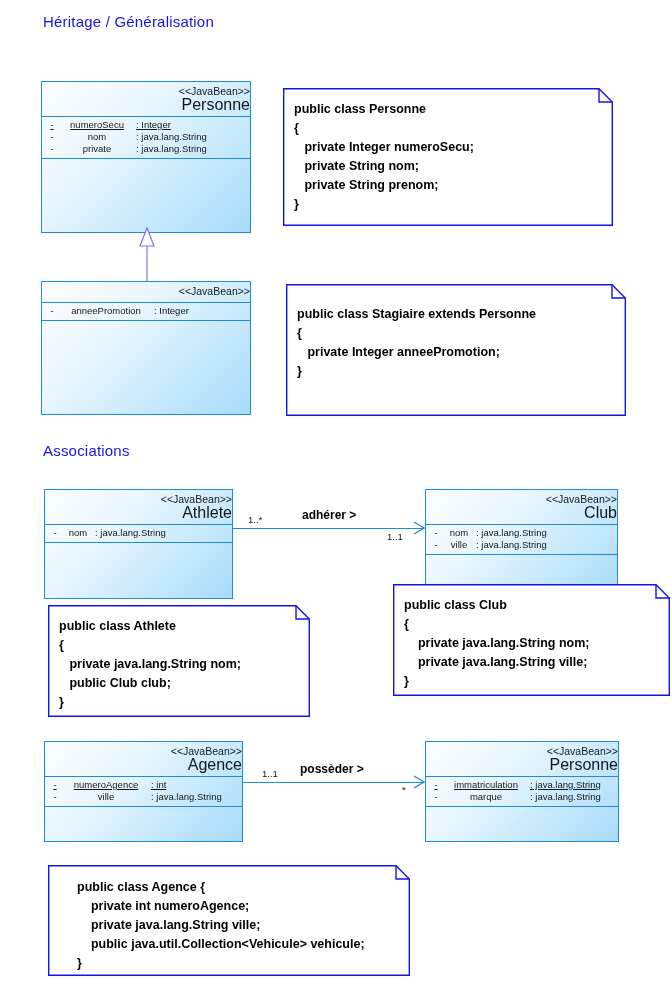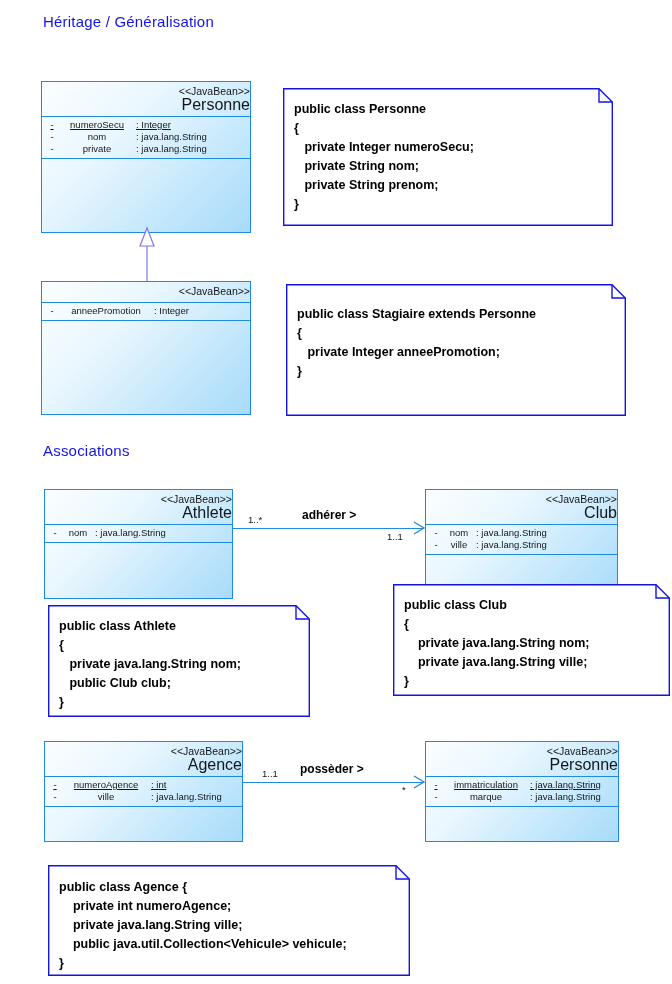--- a/index.html
+++ b/index.html
@@ -299,21 +299,21 @@
     </div>
     <div class="attr-row">
       <span class="attr-vis">-</span>
       <span class="attr-name" style="width:88px">marque</span>
       <span class="attr-type">: java.lang.String</span>
     </div>
   </div>
   <div class="uml-ops"></div>
 </div>
 
-<div class="note" style="left:48px; top:865px; width:362px; height:111px;">
+<div class="note" style="left:48px; top:865px; width:362px; height:111px;padding-left:18px;">
   <svg class="note-shape" viewBox="0 0 362 111" preserveAspectRatio="none">
     <path d="M0.7,0.7 L348,0.7 L361.3,14 L361.3,110.3 L0.7,110.3 Z" fill="#ffffff" stroke="#1414e6" stroke-width="1.4"></path>
     <path d="M348,0.7 L348,14 L361.3,14" fill="none" stroke="#1414e6" stroke-width="1.4"></path>
   </svg>
   <div class="note-text" style="padding:13px 0 0 11px;">public class Agence {
     private int numeroAgence;
     private java.lang.String ville;
     public java.util.Collection&lt;Vehicule&gt; vehicule;
 }</div>
 </div>

